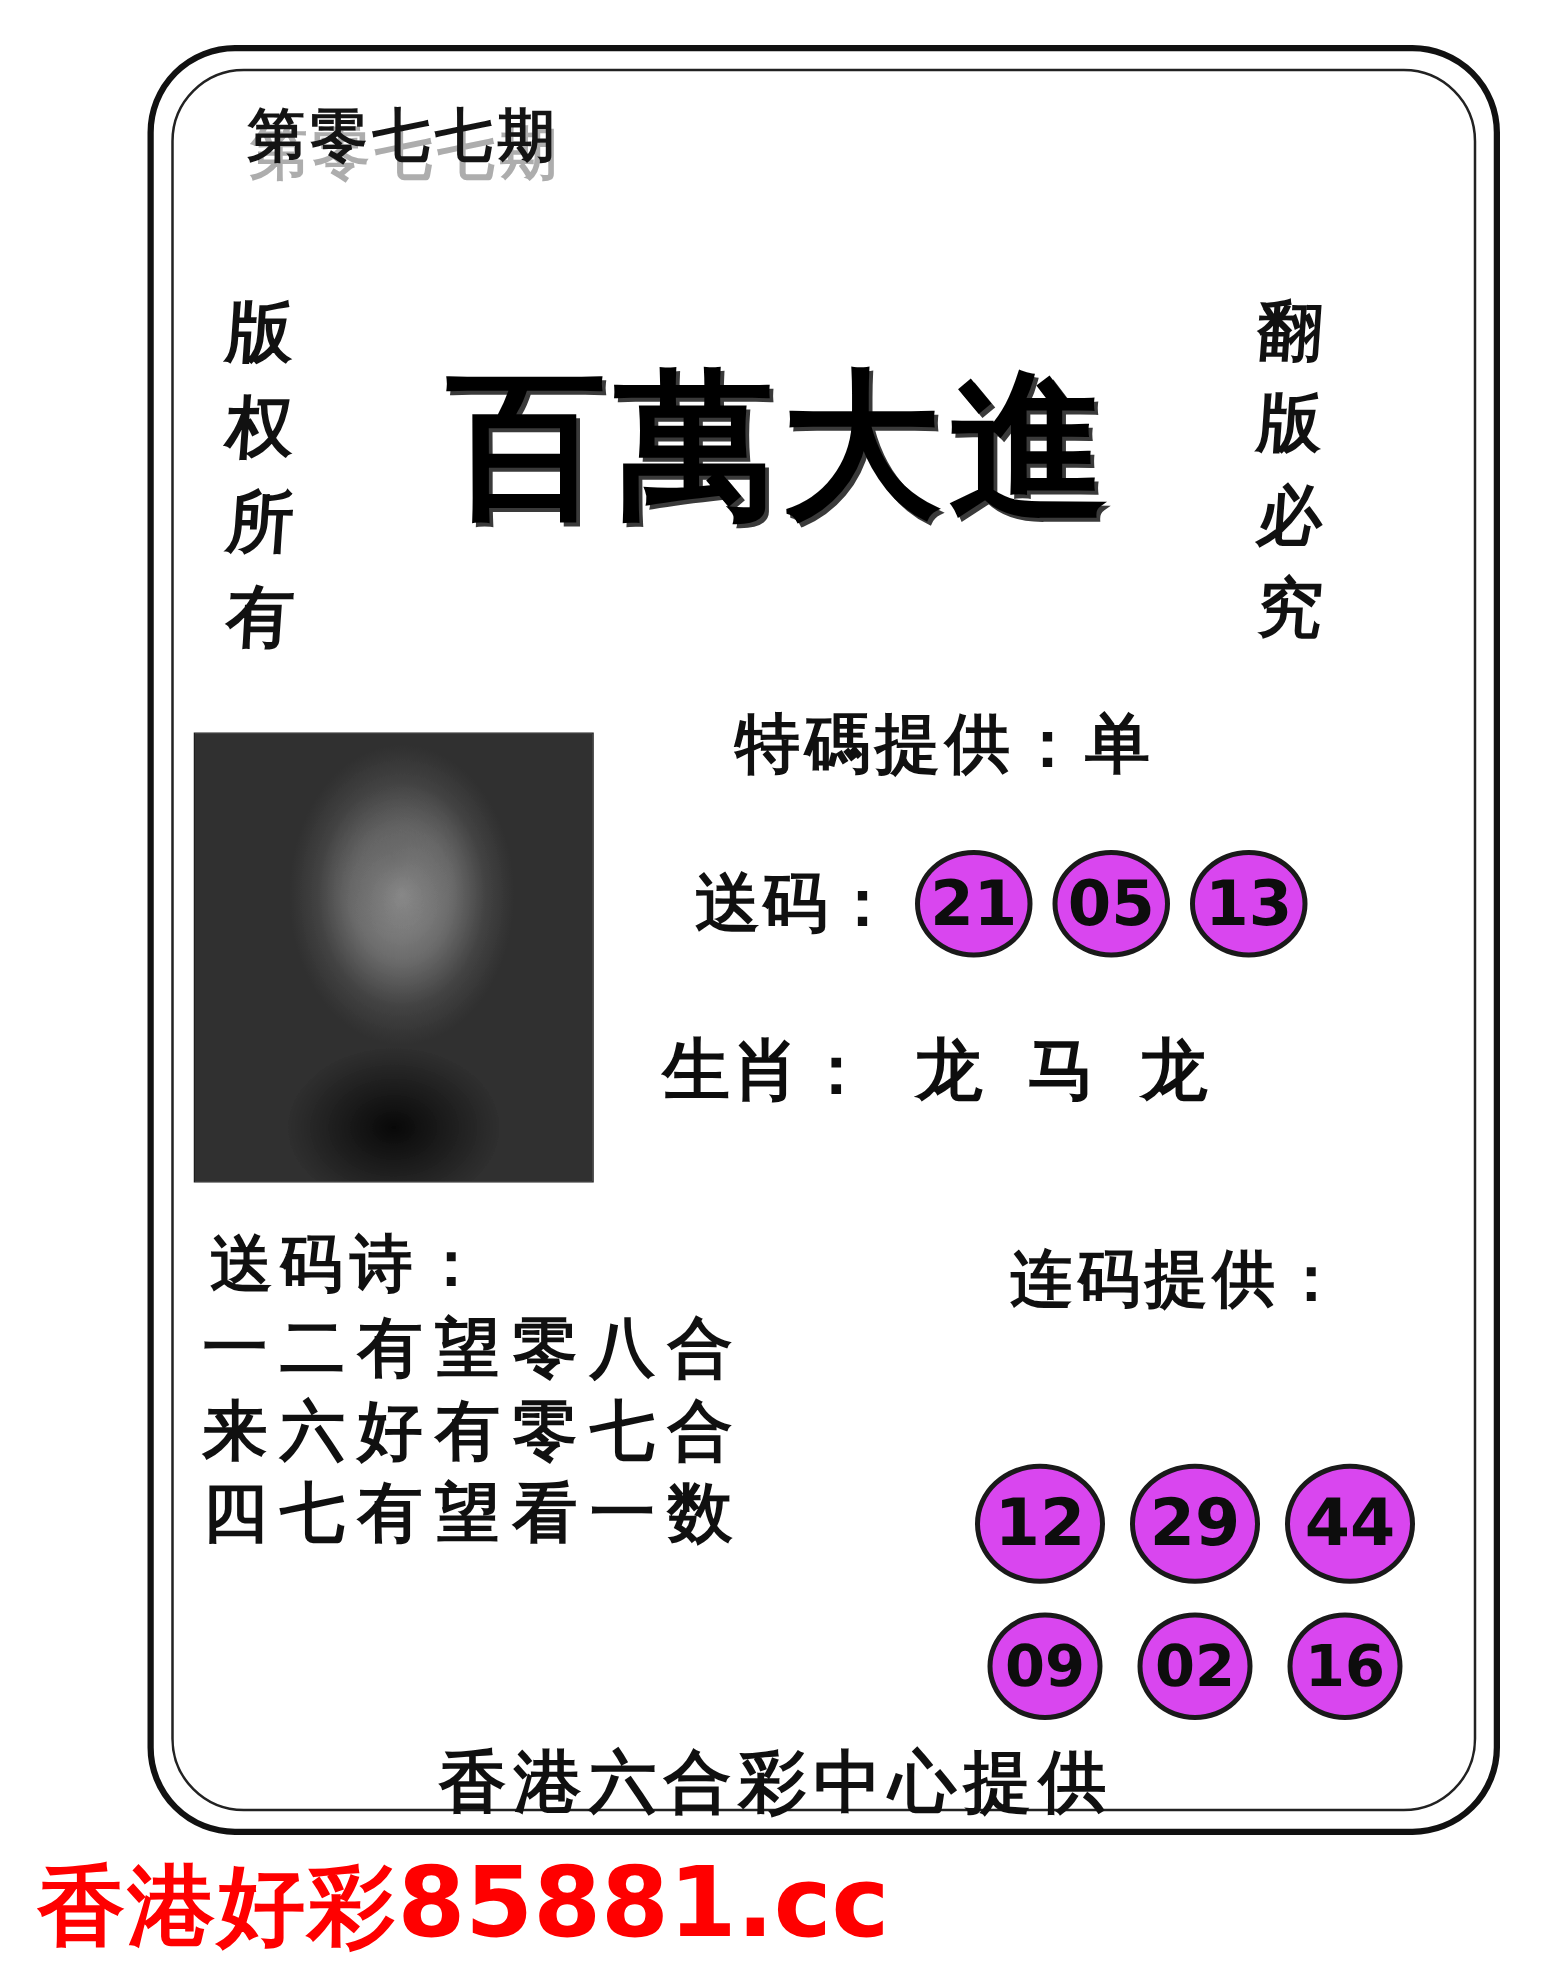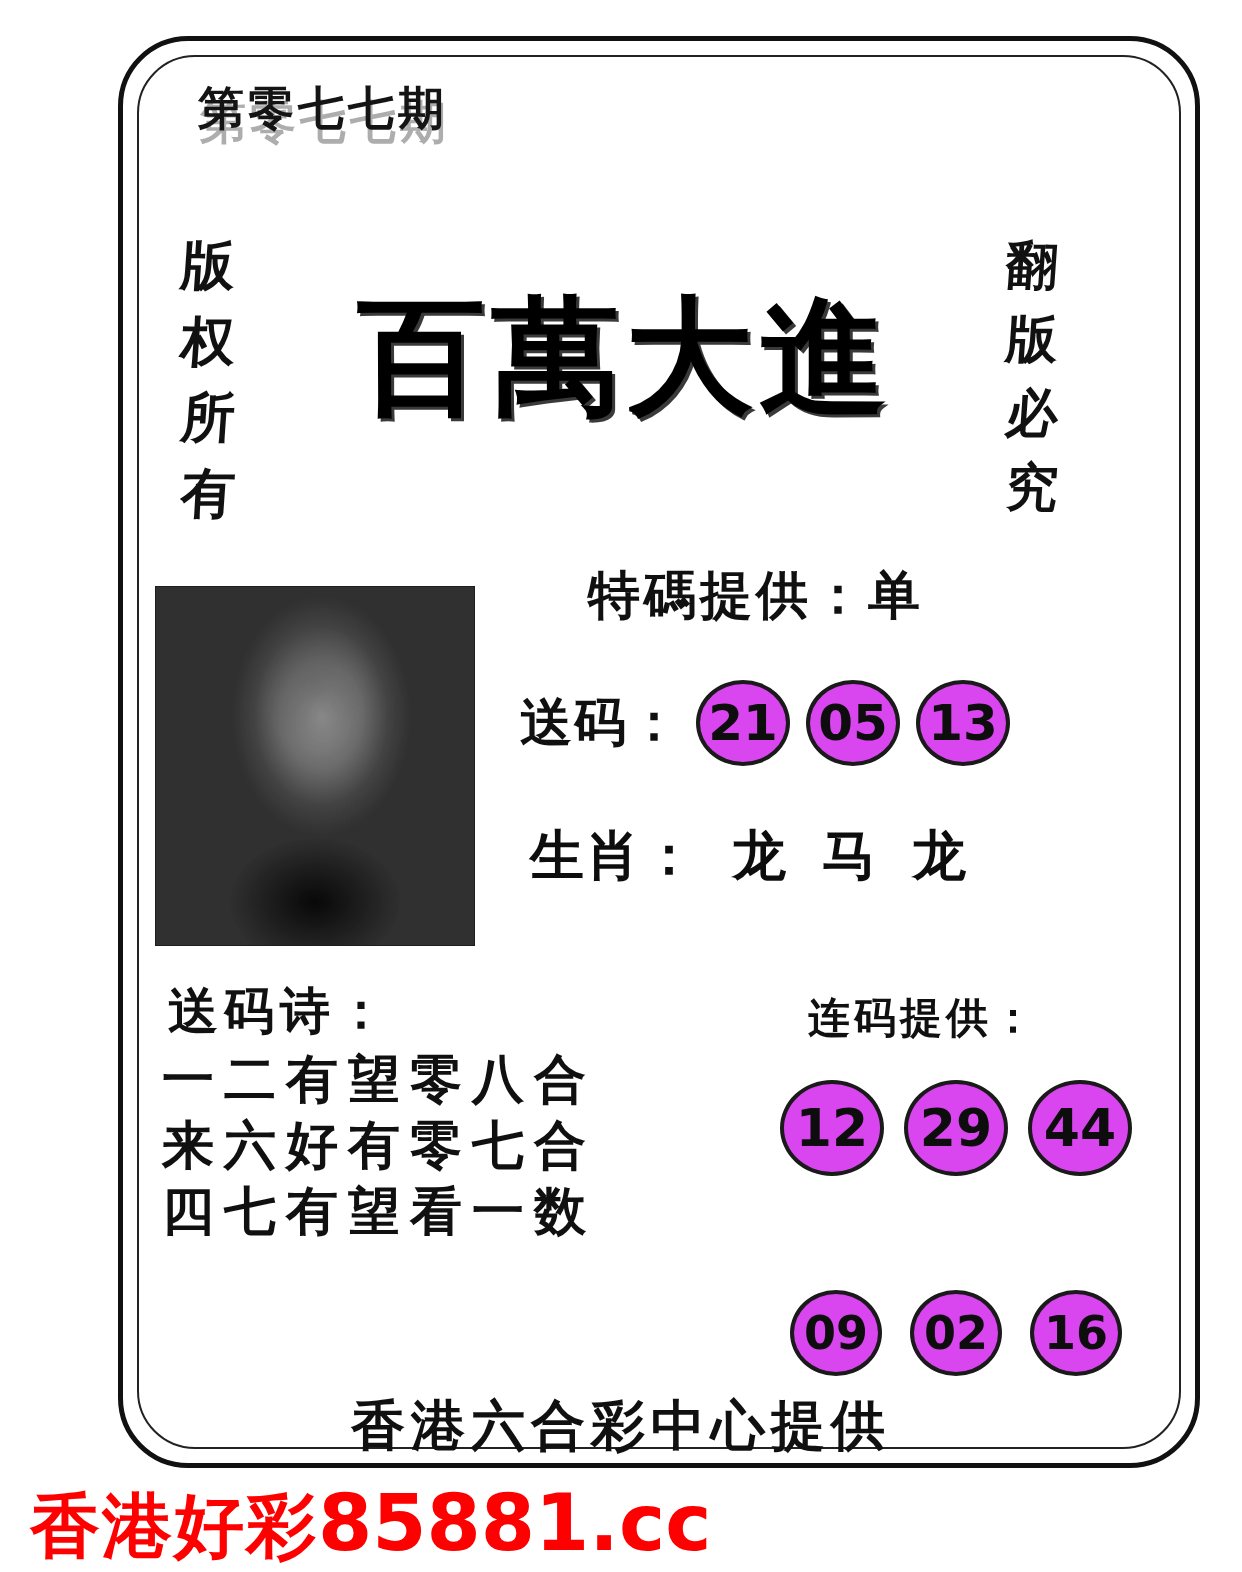--- a/index.html
+++ b/index.html
@@ -151,20 +151,21 @@
     top: 680px;
     display: flex;
     align-items: center;
   }
   #send-row .lbl {
     font-size: 52px;
     font-weight: 700;
     letter-spacing: 2px;
     color: #101010;
     margin-right: 6px;
+    margin-left: 36px;
   }
   .ball {
     width: 86px;
     height: 78px;
     border: 4px solid #1a1a1a;
     border-radius: 50%;
     display: inline-flex;
     align-items: center;
     justify-content: center;
     font-size: 50px;
@@ -208,30 +209,30 @@
     letter-spacing: 10px;
     color: #101010;
   }
   #poem .line { display: block; white-space: nowrap; }
 
   
   #lian-title {
     position: absolute;
     left: 808px;
     top: 990px;
-    font-size: 42px;
+    font-size: 50px;
     font-weight: 700;
     letter-spacing: 4px;
     color: #101010;
     text-align: center;
   }
   #lian-row-1 {
     position: absolute;
     left: 770px;
-    top: 1080px;
+    top: 1171px;
     display: flex;
   }
   #lian-row-2 {
     position: absolute;
     left: 776px;
     top: 1290px;
     display: flex;
   }
   .ball-lg {
     width: 96px;

